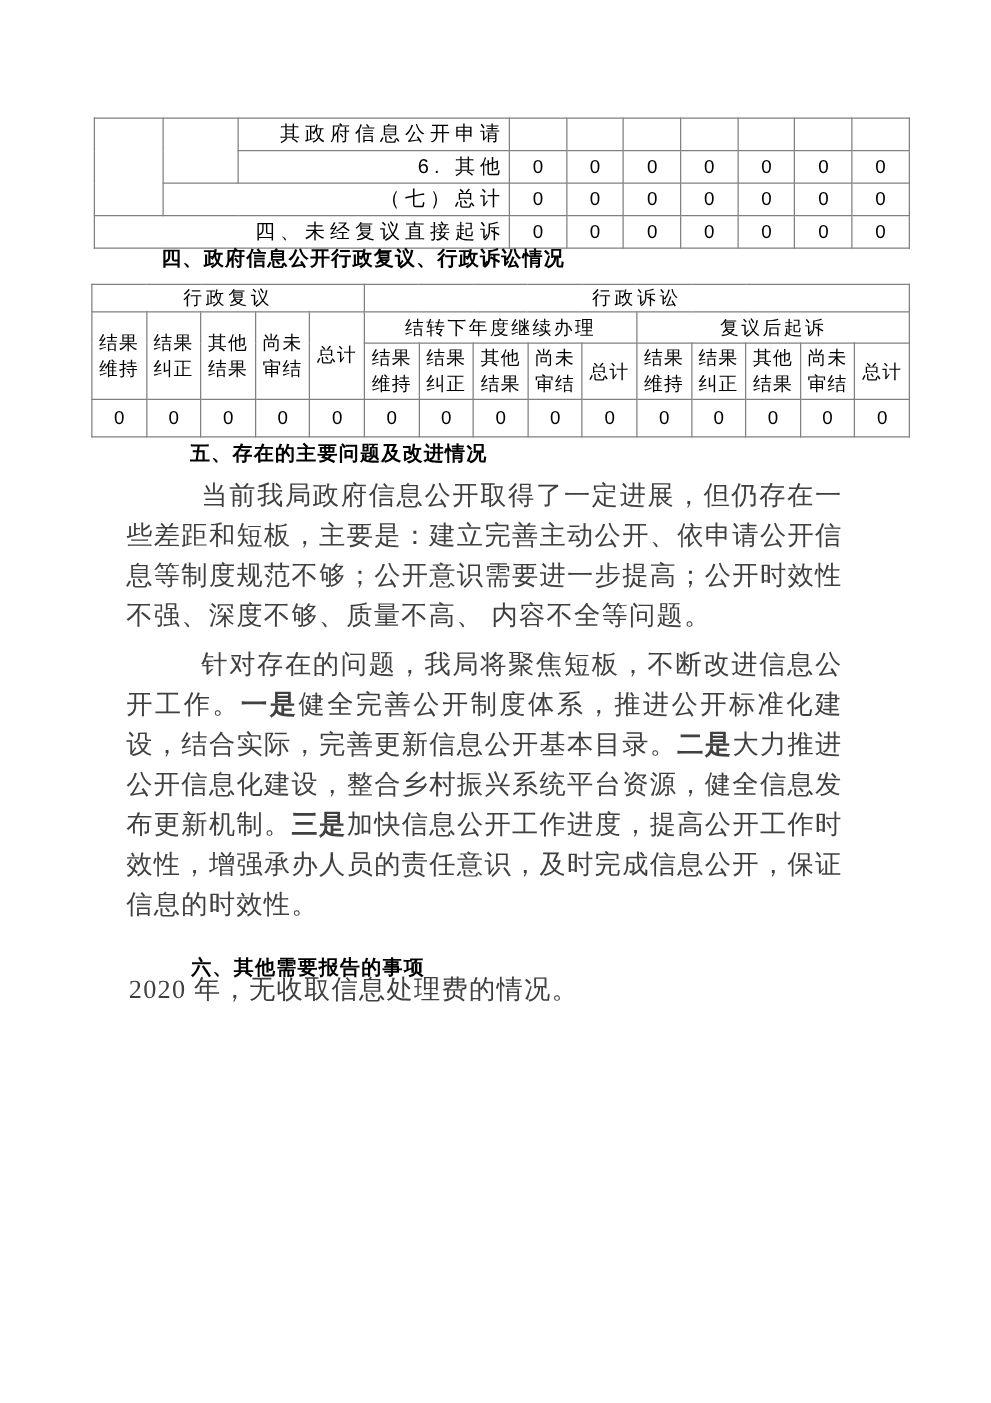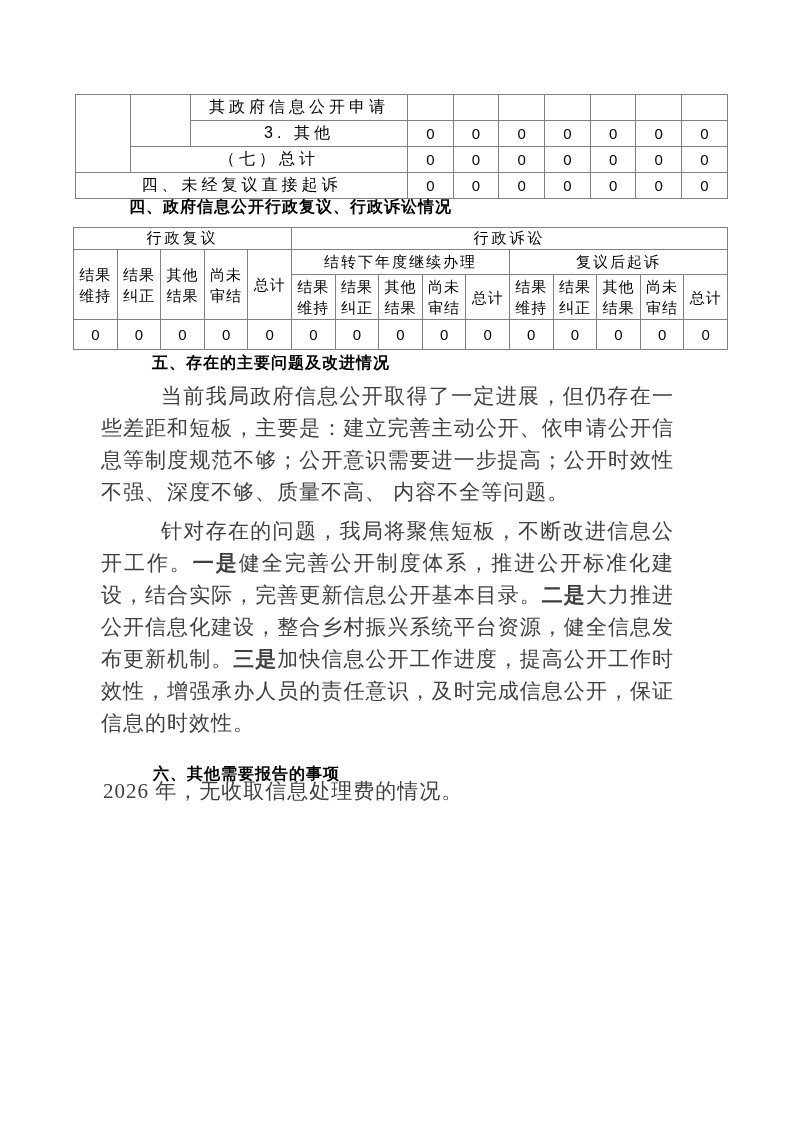--- a/index.html
+++ b/index.html
@@ -28,21 +28,21 @@
     vertical-align: middle;
   }
   
   .t1 {
     left: 75px;
     top: 94px;
     width: 652px;
     font-size: 16px;
   }
   .t1 td { height: 25px; padding: 0 3px; }
-  .t1 .lbl { text-align: center; letter-spacing: 4px; white-space: nowrap; }
+  .t1 .lbl { text-align: right; letter-spacing: 4px; white-space: nowrap; }
   .t1 .num { text-align: center; font-size: 15px; letter-spacing: 0; }
   
   .heading {
     position: absolute;
     font-size: 16px;
     font-weight: bold;
     letter-spacing: 1px;
     white-space: nowrap;
     font-family: "Liberation Sans", "DejaVu Sans", sans-serif;
   }
@@ -103,21 +103,21 @@
         <td class="lbl">其政府信息公开申请</td>
         <td class="num"></td>
         <td class="num"></td>
         <td class="num"></td>
         <td class="num"></td>
         <td class="num"></td>
         <td class="num"></td>
         <td class="num"></td>
       </tr>
       <tr>
-        <td class="lbl">3. 其他</td>
+        <td class="lbl">6. 其他</td>
         <td class="num">0</td>
         <td class="num">0</td>
         <td class="num">0</td>
         <td class="num">0</td>
         <td class="num">0</td>
         <td class="num">0</td>
         <td class="num">0</td>
       </tr>
       <tr>
         <td class="lbl" colspan="2">（七）总计</td>
@@ -195,15 +195,15 @@
   </table>
 
   <div class="heading h5">五、存在的主要问题及改进情况</div>
 
   <p class="bodytext p1">当前我局政府信息公开取得了一定进展，但仍存在一些差距和短板，主要是：建立完善主动公开、依申请公开信息等制度规范不够；公开意识需要进一步提高；公开时效性不强、深度不够、质量不高、 内容不全等问题。</p>
 
   <p class="bodytext p2"><span>针对存在的问题，我局将聚焦短板，不断改进信息公开工作。</span><b>一是</b><span>健全完善公开制度体系，推进公开标准化建设，结合实际，完善更新信息公开基本目录。</span><b>二是</b><span>大力推进公开信息化建设，整合乡村振兴系统平台资源，健全信息发布更新机制。</span><b>三是</b><span>加快信息公开工作进度，提高公开工作时效性，增强承办人员的责任意识，及时完成信息公开，保证信息的时效性。</span></p>
 
   <div class="heading h6">六、其他需要报告的事项</div>
 
-  <p class="bodytext pfinal">2026 年，无收取信息处理费的情况。</p>
+  <p class="bodytext pfinal">2020 年，无收取信息处理费的情况。</p>
 
 </div>
 
 </body></html>

